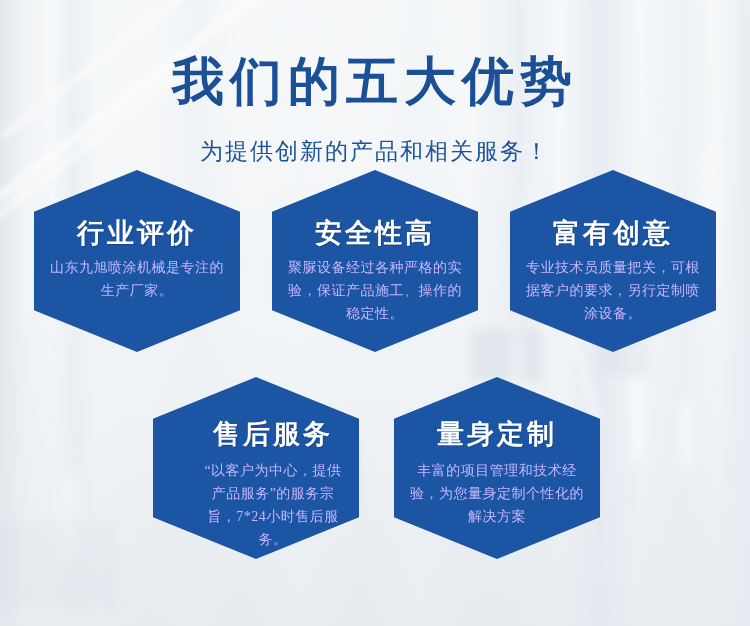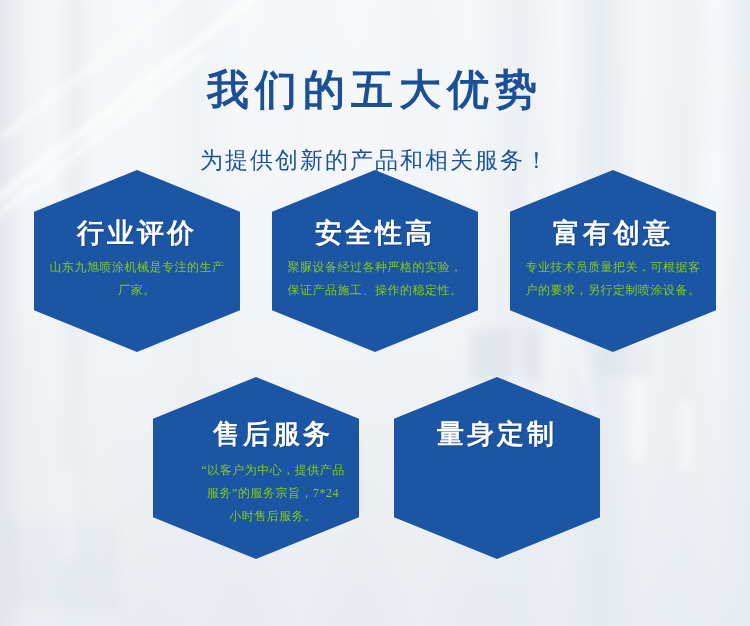--- a/index.html
+++ b/index.html
@@ -93,23 +93,23 @@
 
   
   .header {
     position: absolute;
     top: 0; left: 0;
     width: 750px;
     text-align: center;
     z-index: 5;
   }
   .main-title {
-    margin: 16px;
+    margin: 8px;
     padding-top: 46px;
-    font-size: 42px;
+    font-size: 52px;
     line-height: 56px;
     letter-spacing: 6px;
     font-weight: bold;
     color: #1b4f96;
     font-family: "Liberation Serif", "DejaVu Serif", serif;
     text-shadow: 0 1px 0 rgba(255,255,255,0.6);
   }
   .sub-title {
     margin: 15px;
     padding-top: 12px;
@@ -142,24 +142,24 @@
     letter-spacing: 3px;
     font-weight: bold;
     color: #ffffff;
     font-family: "Liberation Serif", "DejaVu Serif", serif;
     text-shadow: 1px 1px 1px rgba(0,0,0,0.18);
     text-align: center;
   }
   .hex-desc {
     margin: 0;
     padding: 6px 8px 0 8px;
-    font-size: 12px;
+    font-size: 14px;
     line-height: 23px;
     letter-spacing: 0.5px;
-    color: #84cc16;
+    color: #c4b5fd;
     font-family: "Liberation Serif", "DejaVu Serif", serif;
   }
 
   
   #hex-1 { left: 34px;  top: 170px; }
   #hex-2 { left: 272px; top: 170px; }
   #hex-3 { left: 510px; top: 170px; }
   
   #hex-4 { left: 153px; top: 377px; padding-left: 40px; }
   #hex-5 { left: 394px; top: 377px; }
@@ -208,15 +208,16 @@
     <p class="hex-desc">专业技术员质量把关，可根据客户的要求，另行定制喷涂设备。</p>
   </div>
 
   <div class="hex" id="hex-4">
     <h2 class="hex-title">售后服务</h2>
     <p class="hex-desc">“以客户为中心，提供产品服务”的服务宗旨，7*24小时售后服务。</p>
   </div>
 
   <div class="hex" id="hex-5">
     <h2 class="hex-title">量身定制</h2>
+    <p class="hex-desc">丰富的项目管理和技术经验，为您量身定制个性化的解决方案</p>
   </div>
 
 </div>
 
 </body></html>

